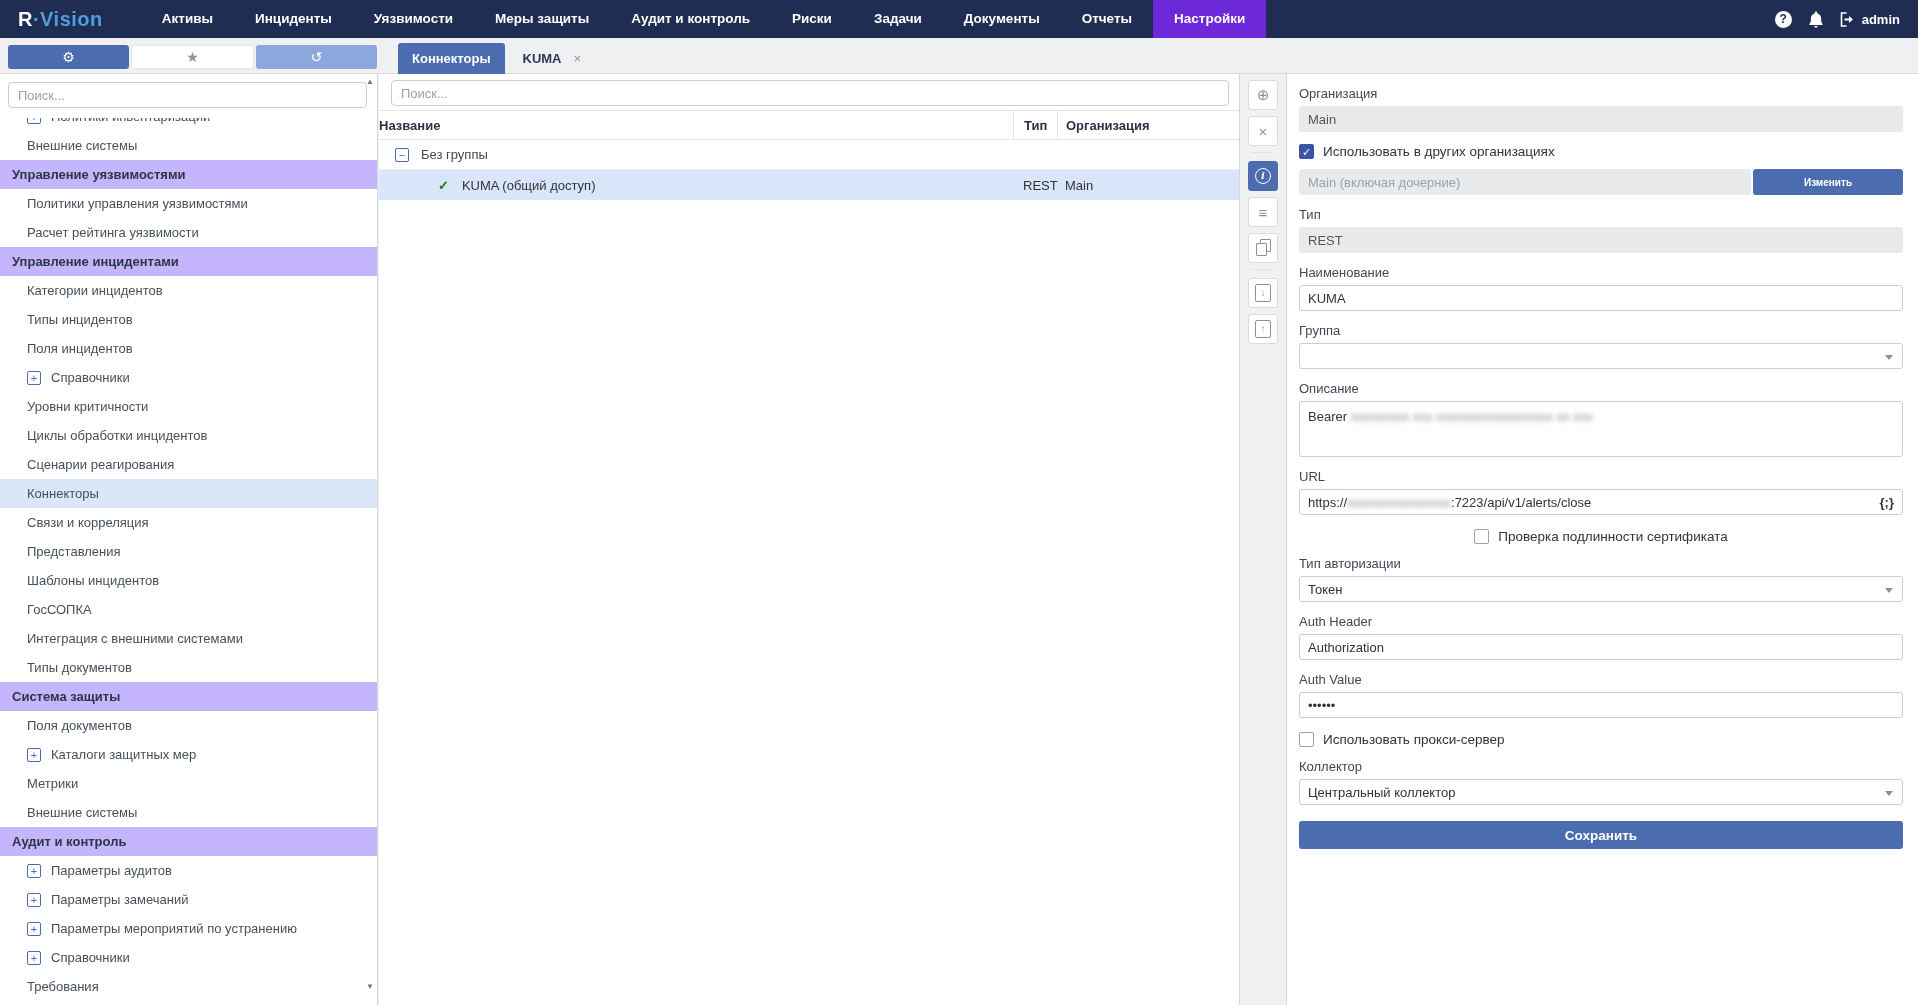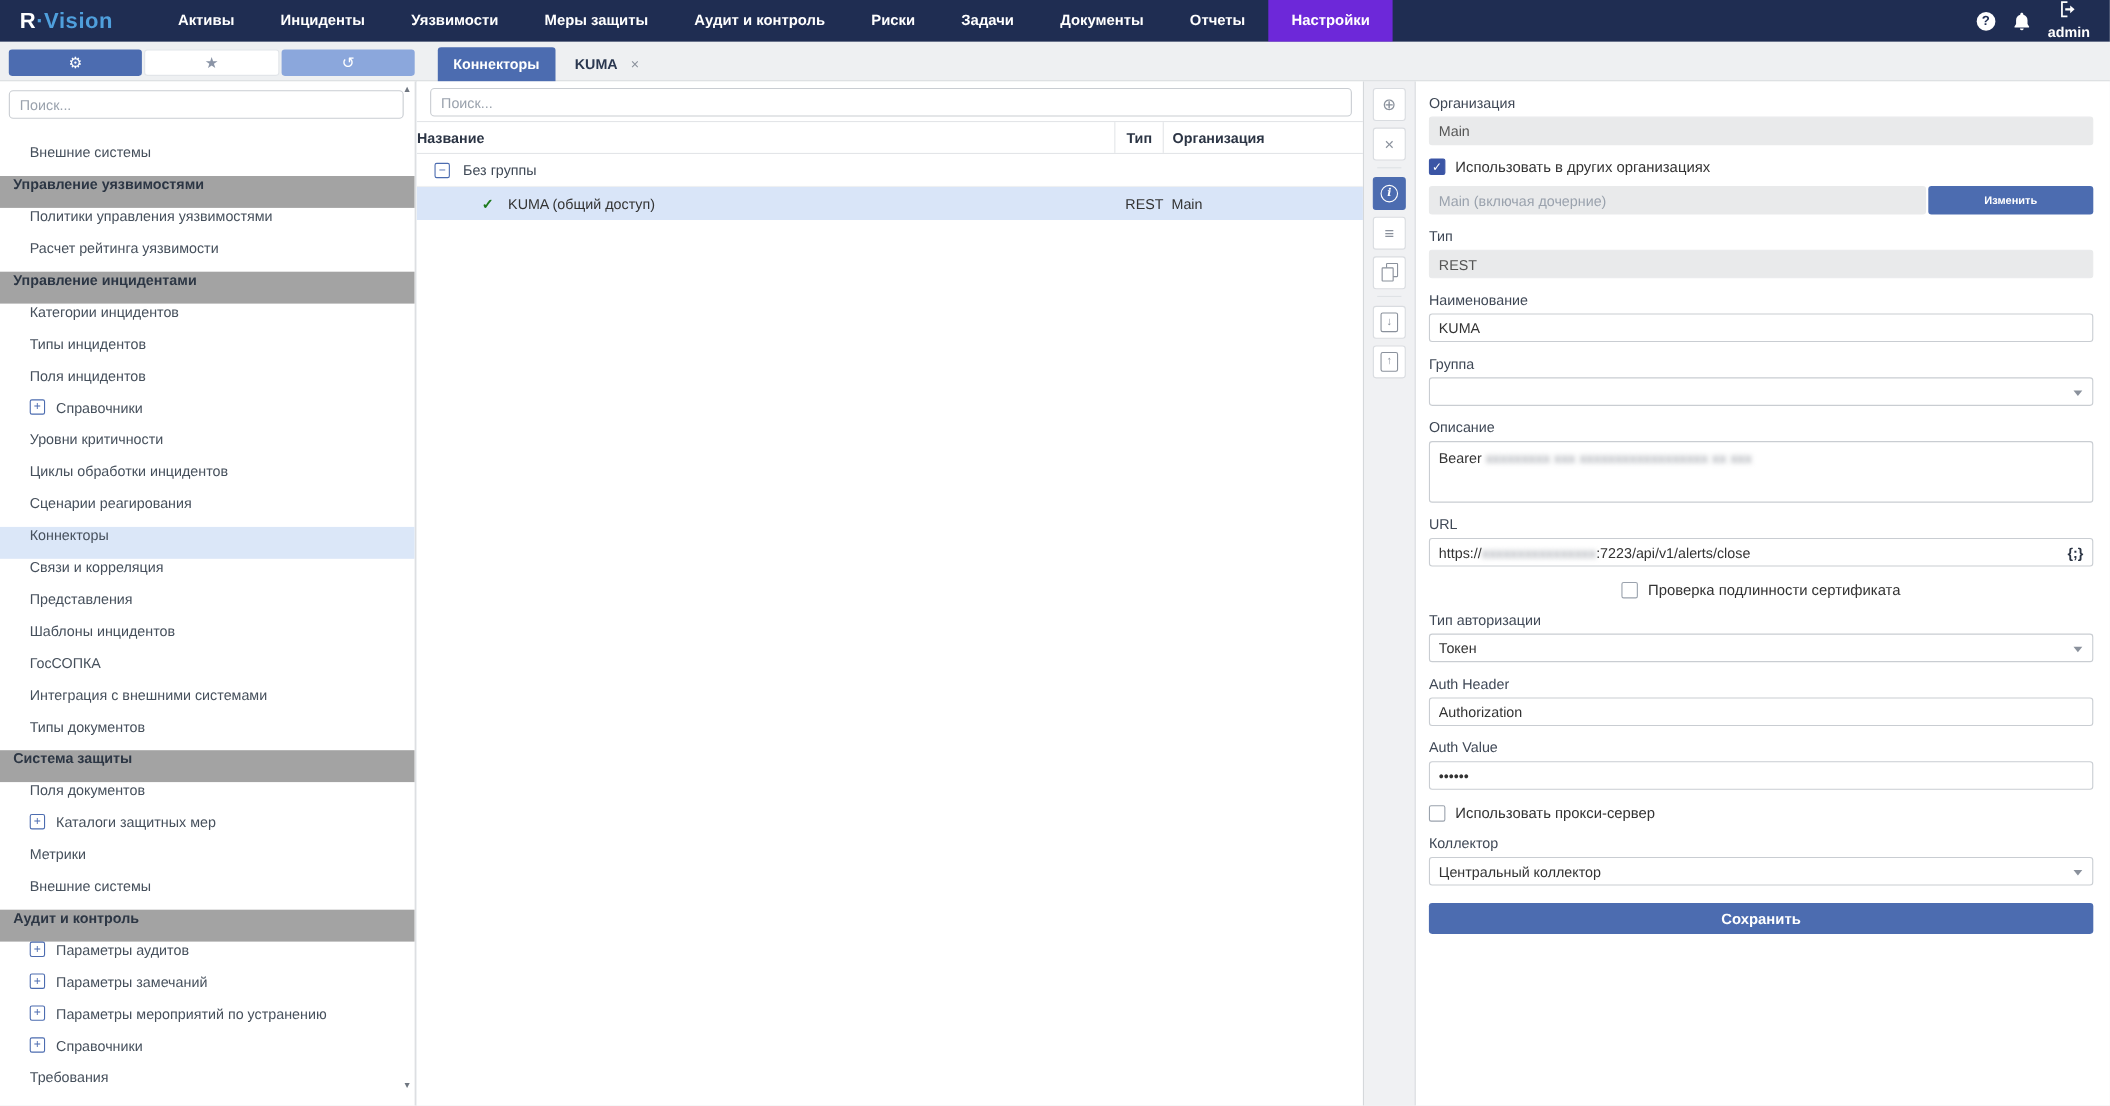--- a/index.html
+++ b/index.html
@@ -13,21 +13,21 @@
   .logo .lr { color:#ffffff; }
   .logo .lv { color:#4f9fdc; }
   #main-nav { display:flex; align-items:stretch; height:38px; margin-left:38px; }
   .nav-item { color:#fff; font-size:13.5px; font-weight:bold; line-height:38px;
     padding:0 21px; cursor:pointer; white-space:nowrap; }
   .nav-item.active { background:#6d28d9; }
   #top-right { margin-left:auto; margin-right:18px; display:flex; align-items:center; gap:16px; }
   .help-circle { width:17px; height:17px; border-radius:50%; background:#fff; color:#1f2d52;
     font-size:12px; font-weight:bold; display:flex; align-items:center; justify-content:center; }
   .user-block { display:flex; align-items:center; gap:6px; color:#fff;
-    font-size:13px; font-weight:bold;flex-direction:column; }
+    font-size:13px; font-weight:bold; }
 
   
   #strip { position:absolute; left:0; top:38px; width:1918px; height:36px;
     background:#eef0f2; border-bottom:1px solid #d8dadd; }
   #sidebar-tabs { position:absolute; left:8px; top:7px; width:369px; display:flex; gap:2px; }
   .side-tab { flex:1; height:24px; border-radius:3px; display:flex;
     align-items:center; justify-content:center; cursor:pointer; }
   .side-tab.dark  { background:#4c6cb0; color:#fff; }
   .side-tab.white { background:#ffffff; color:#8a94a6; border:1px solid #e2e5e9; }
   .side-tab.light { background:#8ba7dc; color:#fff; }
@@ -42,22 +42,22 @@
 
   
   #sidebar { position:absolute; left:0; top:74px; width:378px; height:931px;
     background:#fff; border-right:1px solid #d5d8db; }
   .search-box { position:absolute; left:8px; top:8px; right:10px; height:26px;
     border:1px solid #c9cdd2; border-radius:4px; background:#fff;
     font-size:13px; color:#333; padding:0 9px; outline:none; width:calc(100% - 18px); }
   .search-box::placeholder { color:#9aa2ad; }
   #tree-viewport { position:absolute; left:0; top:44px; bottom:0; right:0; overflow:hidden; }
   #tree-inner { margin-top:-16px; }
-  .tree-row { height:29px; display:flex; font-size:13px; cursor:pointer; }
-  .tree-header { padding-left:12px; font-weight:bold; color:#2c3644; background:#a3a3a3; cursor:default; }
+  .tree-row { height:29px; display:flex; align-items:center; font-size:13px; cursor:pointer; }
+  .tree-header { padding-left:12px; font-weight:bold; color:#2c3644; background:#c4b5fd; cursor:default; }
   .tree-item { padding-left:27px; color:#46505c; }
   .tree-item.selected { background:#dbe7f8; }
   .expander { width:14px; height:14px; border:1px solid #4c6cb0; border-radius:2px;
     color:#4c6cb0; font-size:11px; line-height:12px; text-align:center;
     margin-right:10px; flex:0 0 auto; background:#fff; }
   .scroll-arrow { position:absolute; right:3px; color:#6f7680; font-size:8px; line-height:1; }
   #tree-scroll-up { top:4px; }
   #tree-scroll-down { bottom:14px; }
 
   

